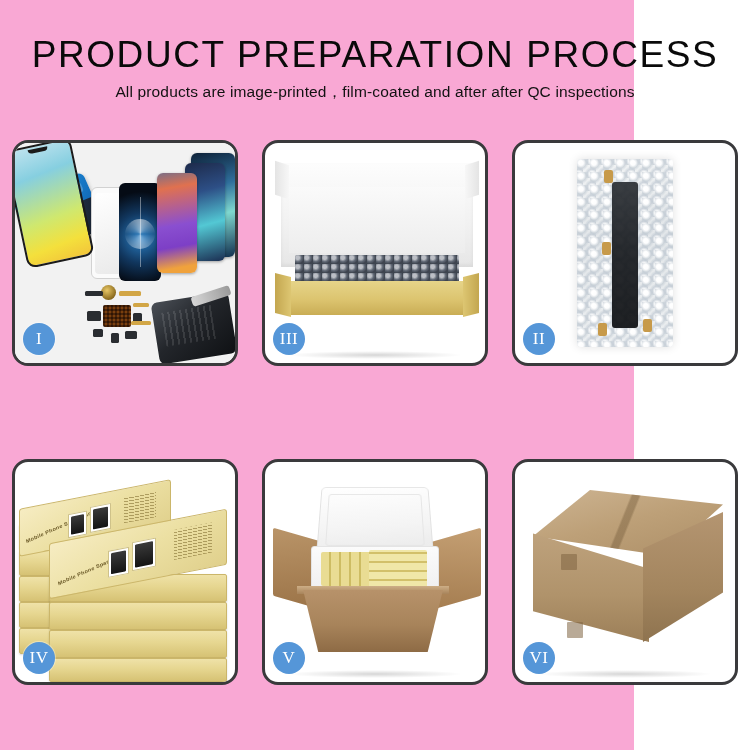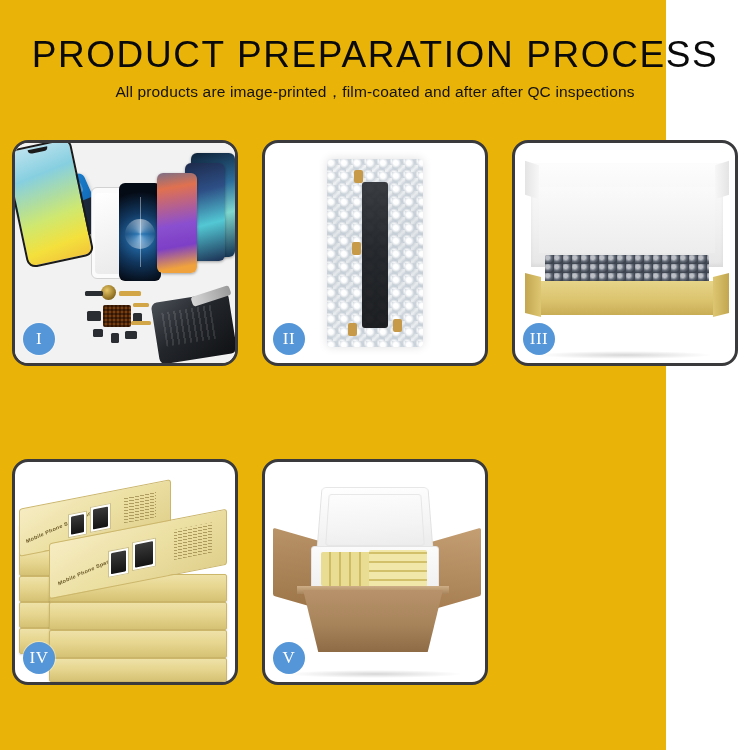--- a/index.html
+++ b/index.html
@@ -12,22 +12,21 @@
     width: 750px;
     height: 750px;
     overflow: hidden;
     font-family: "Liberation Sans", sans-serif;
     color: #111111;
   }
   .page {
     position: relative;
     width: 634px;
     height: 750px;
-    background: #eab308;
-    padding-left: 32px;
+    background: #f9a8d4;
   }
 
   
   .header {
     position: absolute;
     left: 0;
     top: 34px;
     width: 750px;
     text-align: center;
   }
@@ -546,40 +545,40 @@
         <div class="flex-cable" style="left:104px; top:148px; width:22px; height:5px;"></div>
         <div class="flex-cable" style="left:118px; top:160px; width:16px; height:4px;"></div>
         <div class="flex-cable" style="left:116px; top:178px; width:20px; height:4px;"></div>
         <div class="tool"></div>
       </div>
       <div class="badge">I</div>
     </div>
 
     <div class="card">
       <div class="card-inner">
+        <div class="box3-lid"></div>
+        <div class="box3-foam"></div>
+        <div class="box3-content"></div>
+        <div class="box3-tray"></div>
+        <div class="shadow-soft"></div>
+      </div>
+      <div class="badge">III</div>
+    </div>
+
+    <div class="card">
+      <div class="card-inner">
         <div class="bubble-wrap">
           <div class="bw-item"></div>
           <div class="bw-tab" style="left:28%; top:6%;"></div>
           <div class="bw-tab" style="left:26%; top:44%;"></div>
           <div class="bw-tab" style="left:22%; bottom:6%;"></div>
           <div class="bw-tab" style="right:22%; bottom:8%;"></div>
         </div>
       </div>
       <div class="badge">II</div>
-    </div>
-
-    <div class="card">
-      <div class="card-inner">
-        <div class="box3-lid"></div>
-        <div class="box3-foam"></div>
-        <div class="box3-content"></div>
-        <div class="box3-tray"></div>
-        <div class="shadow-soft"></div>
-      </div>
-      <div class="badge">III</div>
     </div>
 
     <div class="card">
       <div class="card-inner">
         <div class="stack">
 
           <div class="sbox" style="left:0px;  top:46px;  width:104px; height:24px;"></div>
           <div class="sbox" style="left:0px;  top:72px;  width:104px; height:24px;"></div>
           <div class="sbox" style="left:0px;  top:98px;  width:104px; height:24px;"></div>
           <div class="sbox" style="left:0px;  top:124px; width:104px; height:24px;"></div>
@@ -625,15 +624,27 @@
         <div class="v-foambox"></div>
         <div class="v-ybars"></div>
         <div class="v-ybars2"></div>
         <div class="v-rim"></div>
         <div class="v-body"></div>
         <div class="shadow-soft"></div>
       </div>
       <div class="badge">V</div>
     </div>
 
+    <div class="card">
+      <div class="card-inner">
+        <div class="c-top"></div>
+        <div class="c-top-seam"></div>
+        <div class="c-left"></div>
+        <div class="c-right"></div>
+        <div class="c-tape" style="left:46px; top:92px; width:16px; height:16px;"></div>
+        <div class="c-tape" style="left:52px; top:160px; width:16px; height:16px;"></div>
+        <div class="shadow-soft"></div>
+      </div>
+      <div class="badge">VI</div>
+    </div>
 
   </div>
 </div>
 
 </body></html>

